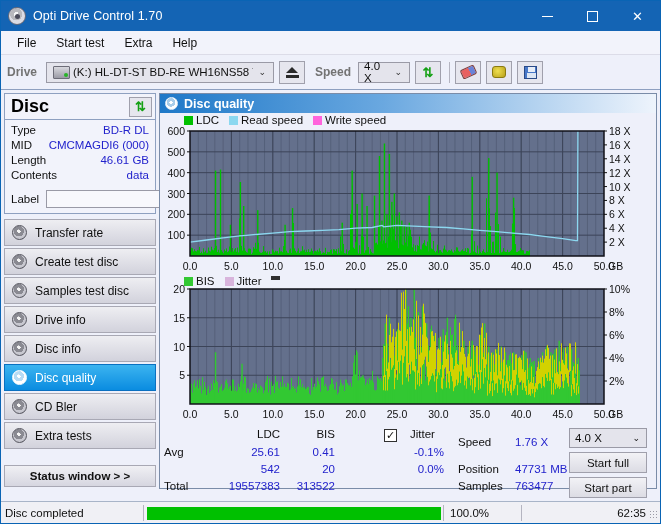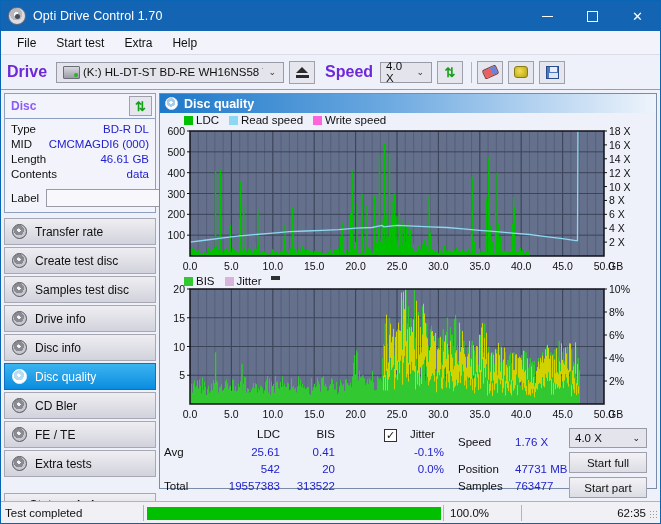--- a/index.html
+++ b/index.html
@@ -62,21 +62,21 @@
   #menubar .menu-item:first-child { margin-left: 7px; }
 
   
   #drivebar {
     height: 35px;
     background: #eef0fa;
     display: flex; align-items: center;
     padding: 0 6px;
     border-bottom: 1px solid #8ea0c0;
   }
-  .bar-label { font-size: 16px; font-weight: bold; color: #6d28d9; }
+  .bar-label { font-size: 12px; font-weight: bold; color: #737373; }
   .combo {
     height: 21px;
     background: #e4e4ec; border: 1px solid #9a9aa6;
     display: flex; align-items: center;
     font-size: 11.5px; color: #101010;
     padding: 0 2px;
   }
   .combo .caret { margin-left: auto; padding: 0 5px; font-size: 9px; color: #333; }
   #drive-combo { width: 228px; margin-left: 9px; }
   #drive-icon {
@@ -119,21 +119,21 @@
   #sidebar { width: 158px; padding: 3px 3px 0 3px; }
   #disc-box {
     border: 1px solid #8ea0c0; background: #f2f3fb;
     padding: 0; margin-bottom: 5px;
   }
   #disc-head {
     display: flex; align-items: center; justify-content: space-between;
     padding: 2px 3px 2px 6px;
     border-bottom: 1px solid #8ea0c0;
   }
-  #disc-head-label { font-size: 12px; font-weight: bold; color: #8b5cf6; }
+  #disc-head-label { font-size: 18px; font-weight: bold; color: #000000; }
   #disc-rows { padding: 3px 6px 4px 6px; }
   .disc-row {
     display: flex; justify-content: space-between; align-items: baseline;
     font-size: 11.5px; line-height: 15px;
   }
   .disc-key { color: #101010; }
   .disc-val { color: #2222cc; }
   #label-row { display: flex; align-items: center; margin-top: 6px; gap: 7px; }
   #label-row .disc-key { font-size: 11.5px; }
   #label-input {
@@ -376,24 +376,20 @@
         <span class="nav-icon"></span>
         <span>Disc info</span>
       </div>
       <div class="navbtn active">
         <span class="nav-icon"></span>
         <span>Disc quality</span>
       </div>
       <div class="navbtn">
         <span class="nav-icon"></span>
         <span>CD Bler</span>
-      </div>
-      <div class="navbtn">
-        <span class="nav-icon"></span>
-        <span>FE / TE</span>
       </div>
       <div class="navbtn">
         <span class="nav-icon"></span>
         <span>Extra tests</span>
       </div>
       <div id="nav-spacer"></div>
       <div id="status-btn">Status window &gt; &gt;</div>
     </div>
 
     <div id="content">
@@ -1736,21 +1732,21 @@
           <span>4.0 X</span>
           <span class="caret" style="margin-left:auto;padding:0 4px;font-size:9px;">⌄</span>
         </div>
         <div class="stbtn" style="left:409px; top:27px; width:78px; height:21px;">Start full</div>
         <div class="stbtn" style="left:409px; top:52px; width:78px; height:21px;">Start part</div>
       </div>
     </div>
   </div>
 
   <div id="statusbar">
-    <span id="sb-text">Test completed</span>
+    <span id="sb-text">Disc completed</span>
     <div id="sb-progress-cell">
       <div id="sb-progress-fill" style="width: 294px;"></div>
     </div>
     <span id="sb-pct">100.0%</span>
     <span id="sb-time">62:35</span>
     <span id="sb-grip"></span>
   </div>
 </div>
 
 </body></html>

